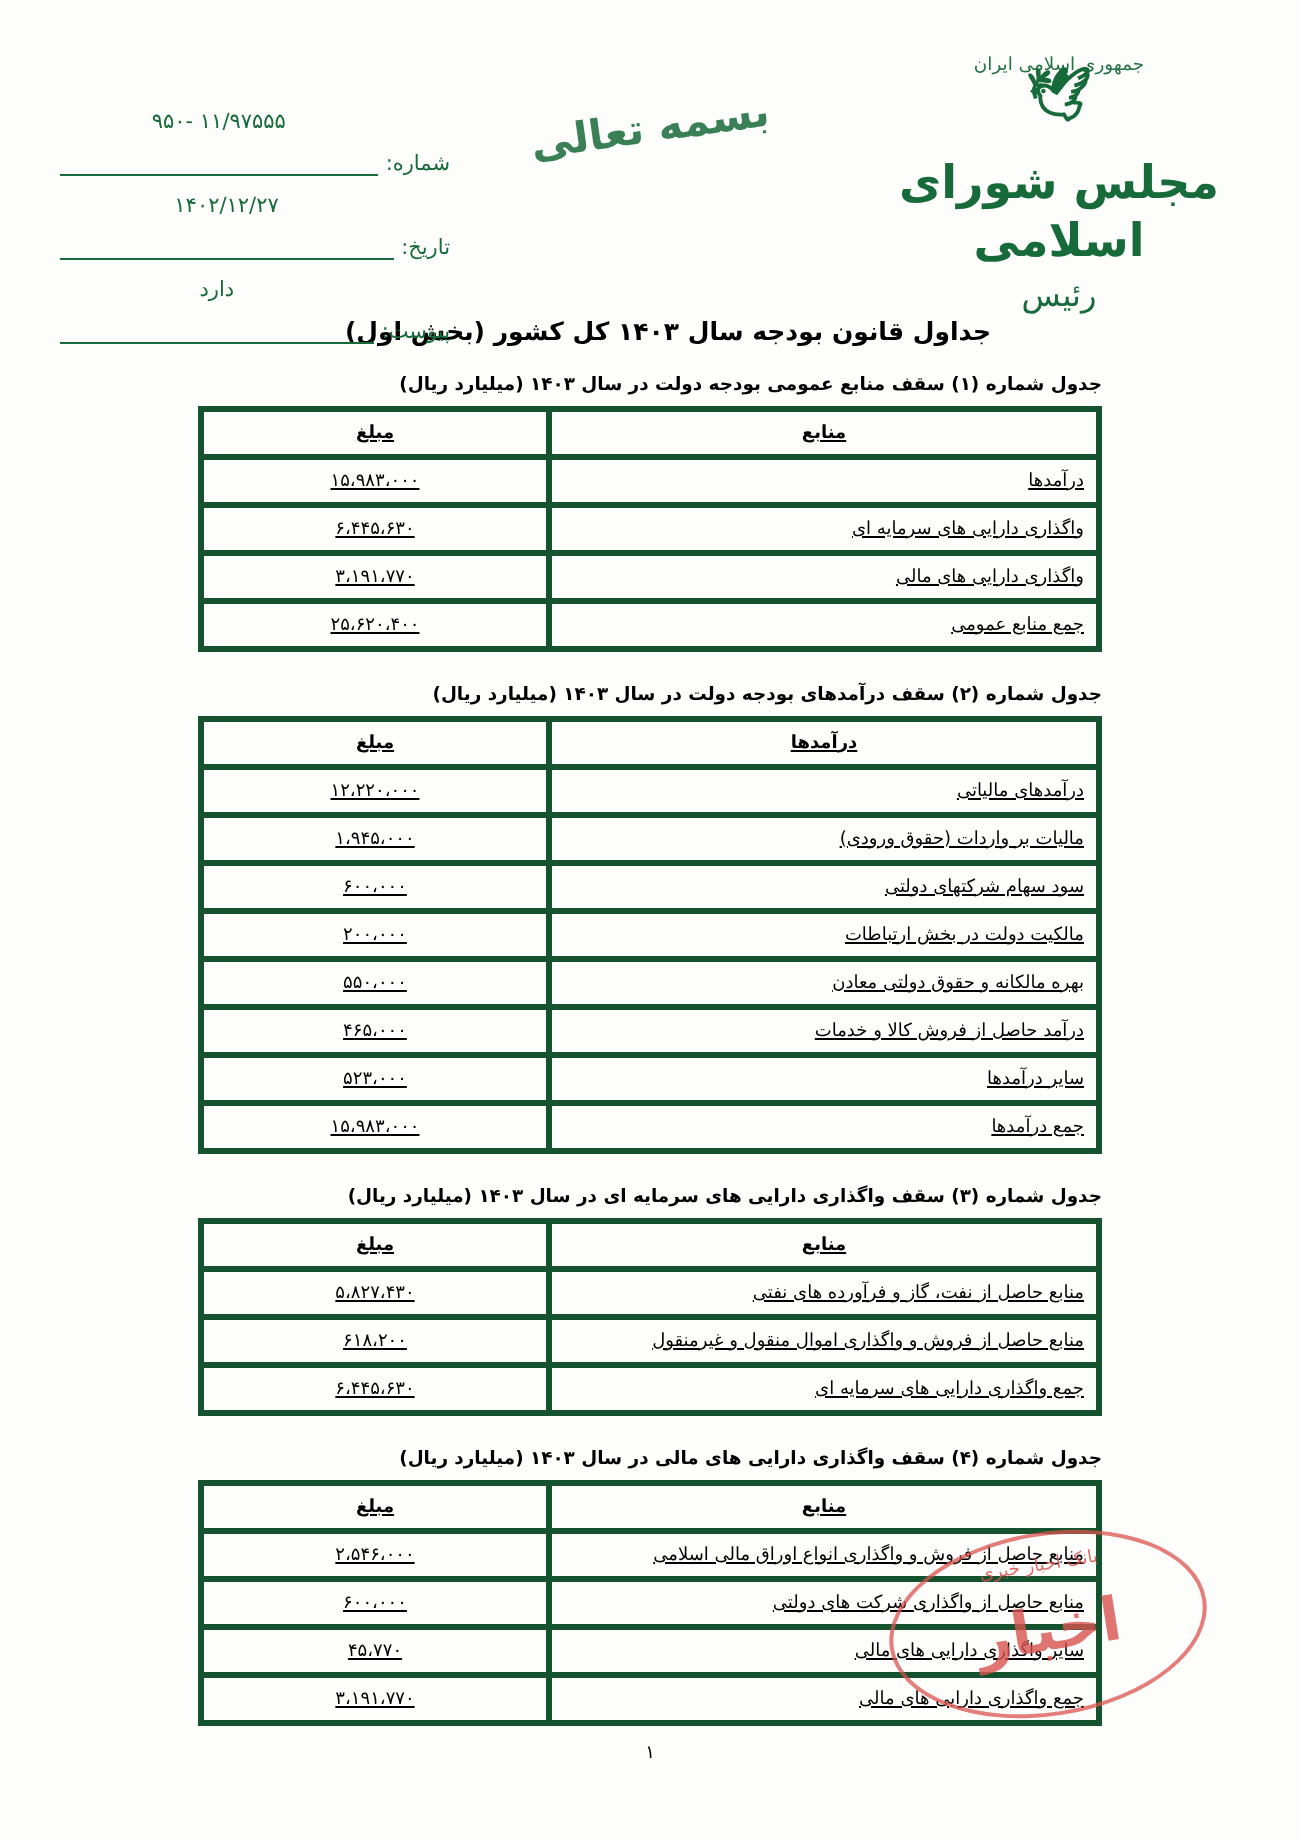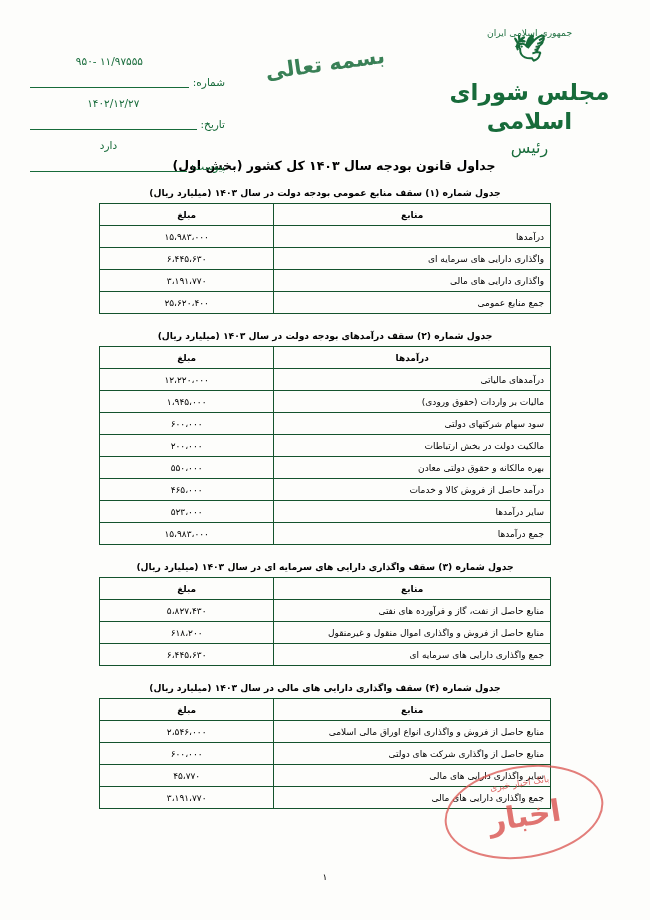--- a/index.html
+++ b/index.html
@@ -116,38 +116,38 @@
     margin-bottom: 14px;
     padding-left: 18px;
   }
 
   
   .table-block {
     margin: 0 auto 16px auto;
     width: 452px;
   }
   .table-caption {
-    text-align: center;
     font-size: 9.2px;
     font-weight: bold;
     color: #000;
     margin-bottom: 5px;
   }
   table.budget {
     border-collapse: collapse;
     width: 100%;
     table-layout: fixed;
     direction: rtl;
   }
   table.budget td, table.budget th {
-    border: 1px solid #14532d;
+    border: 3px solid #14532d;
     font-size: 9px;
     padding: 3px 6px;
     height: 15px;
     color: #000;
+    text-decoration: underline;
   }
   table.budget th {
     font-weight: bold;
     text-align: center;
   }
   .col-label {
     width: 62%;
     text-align: right;
   }
   .col-amount {

